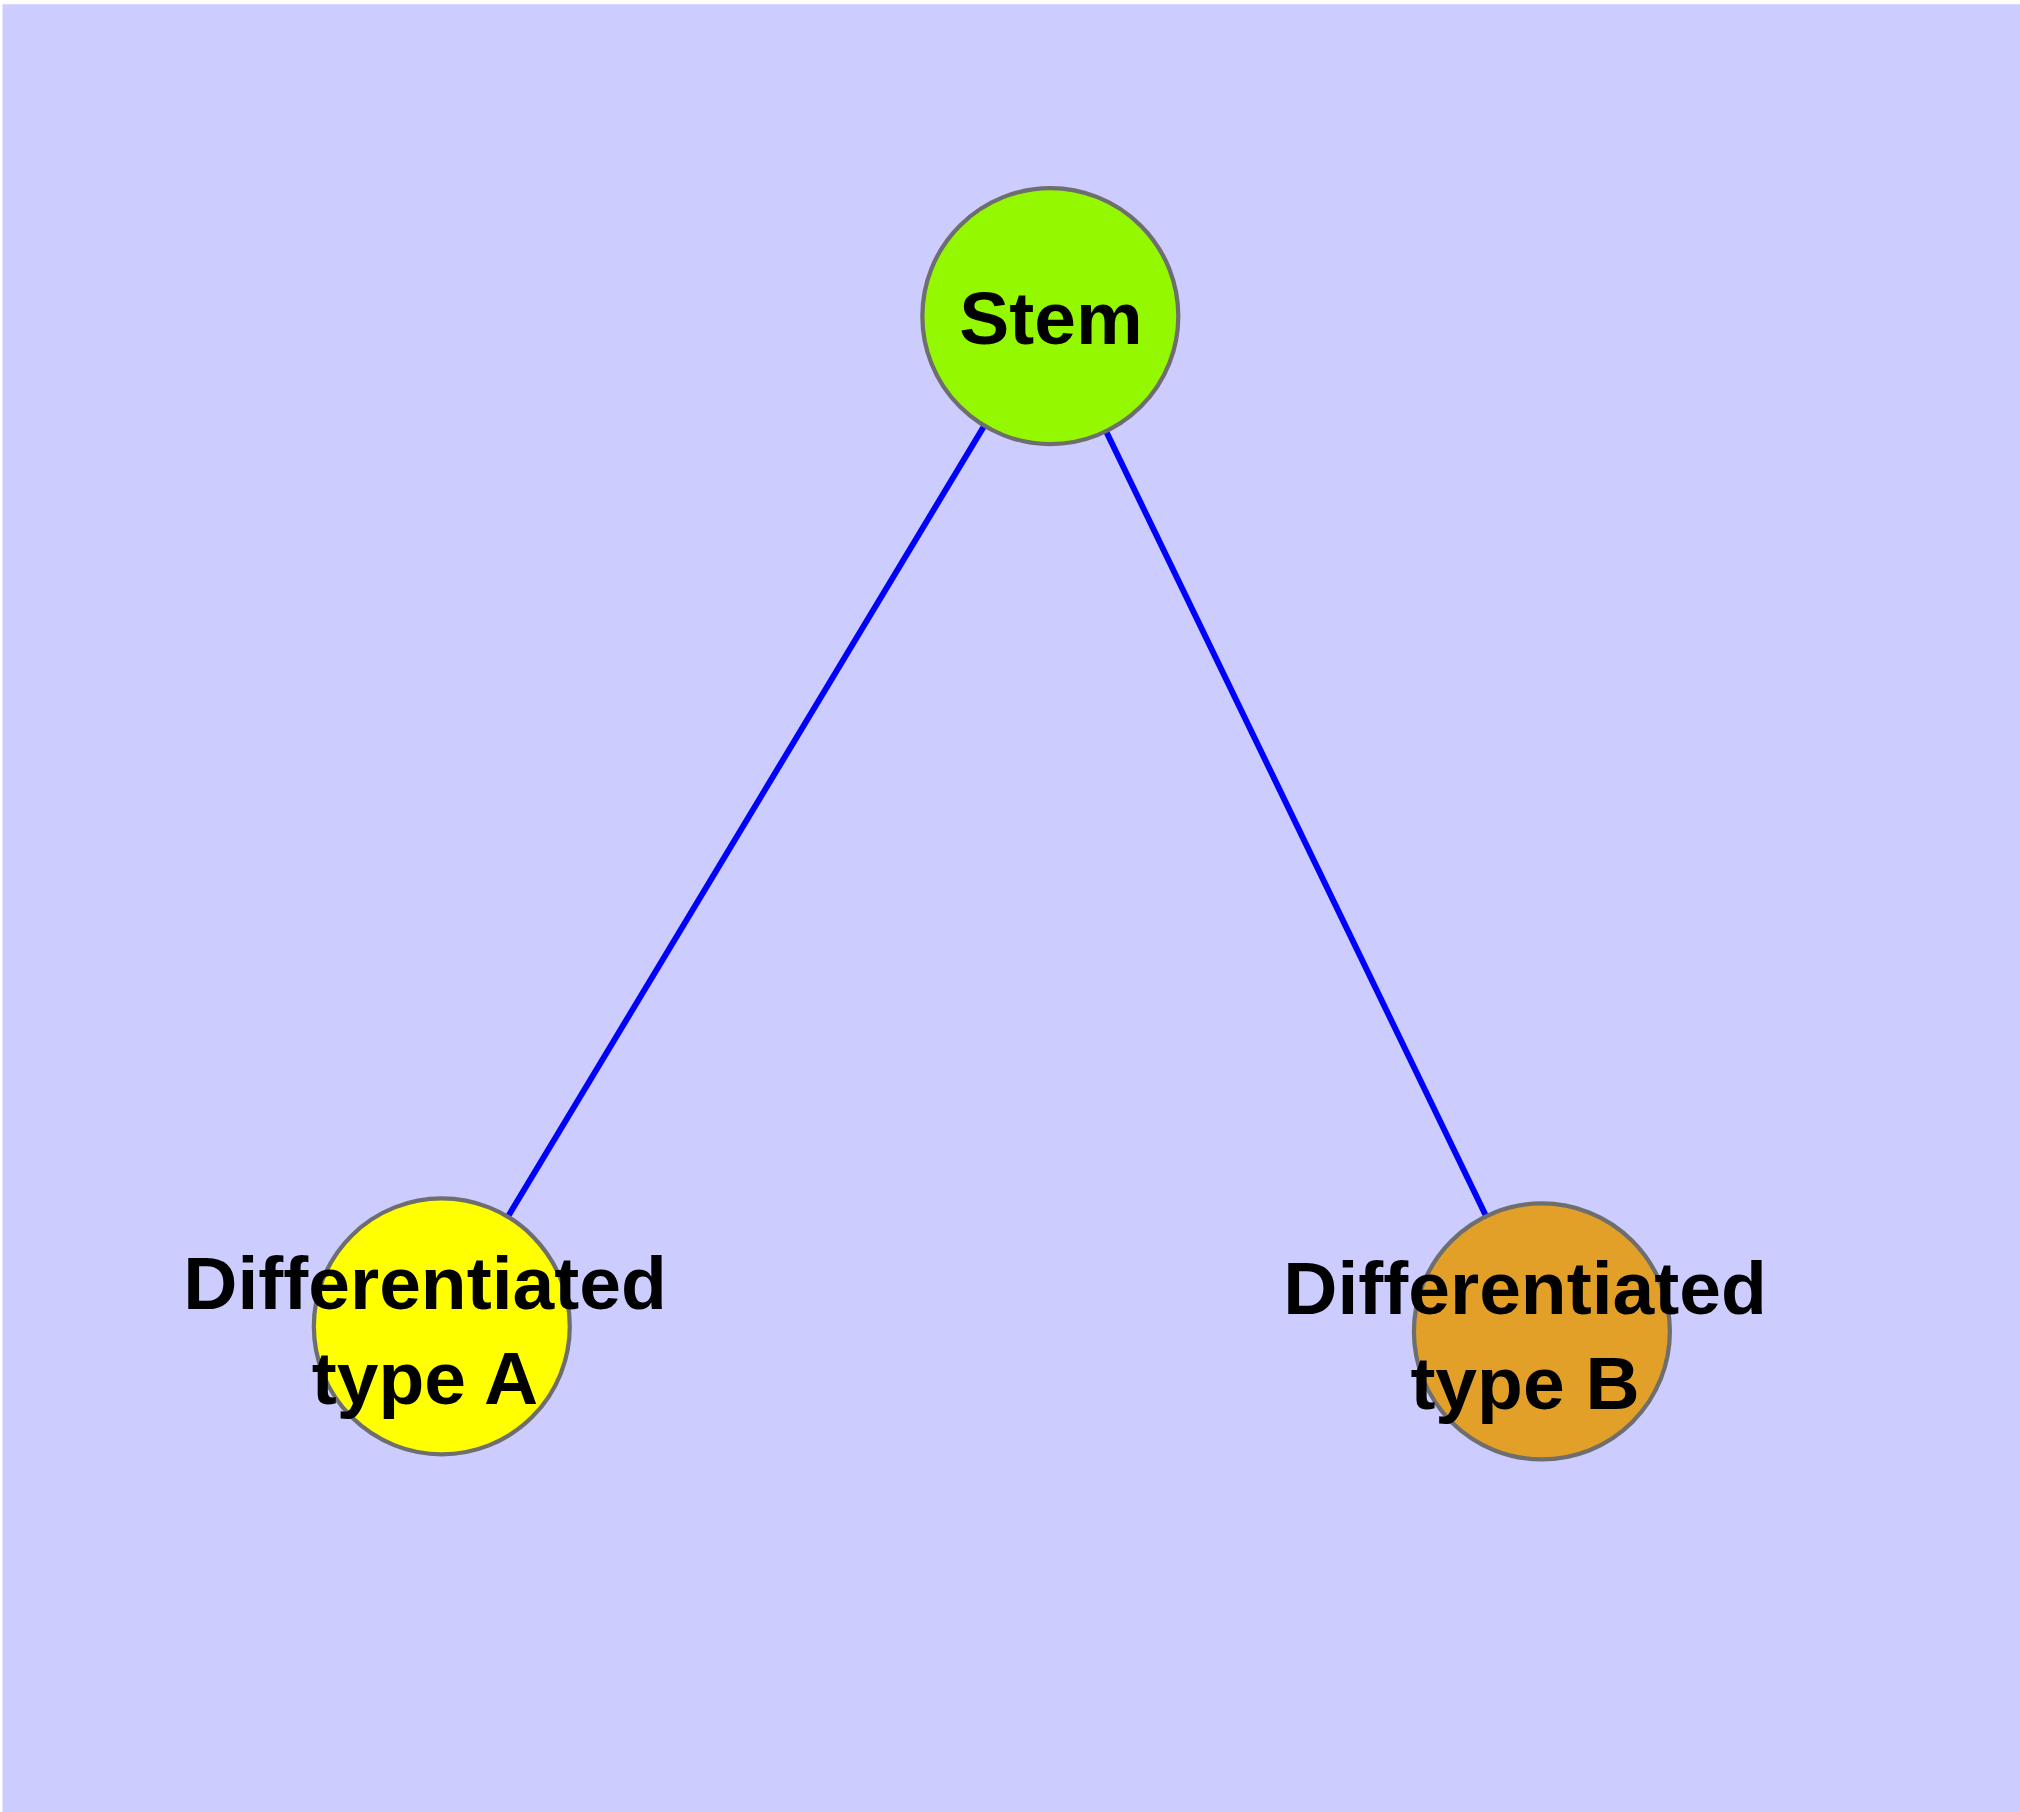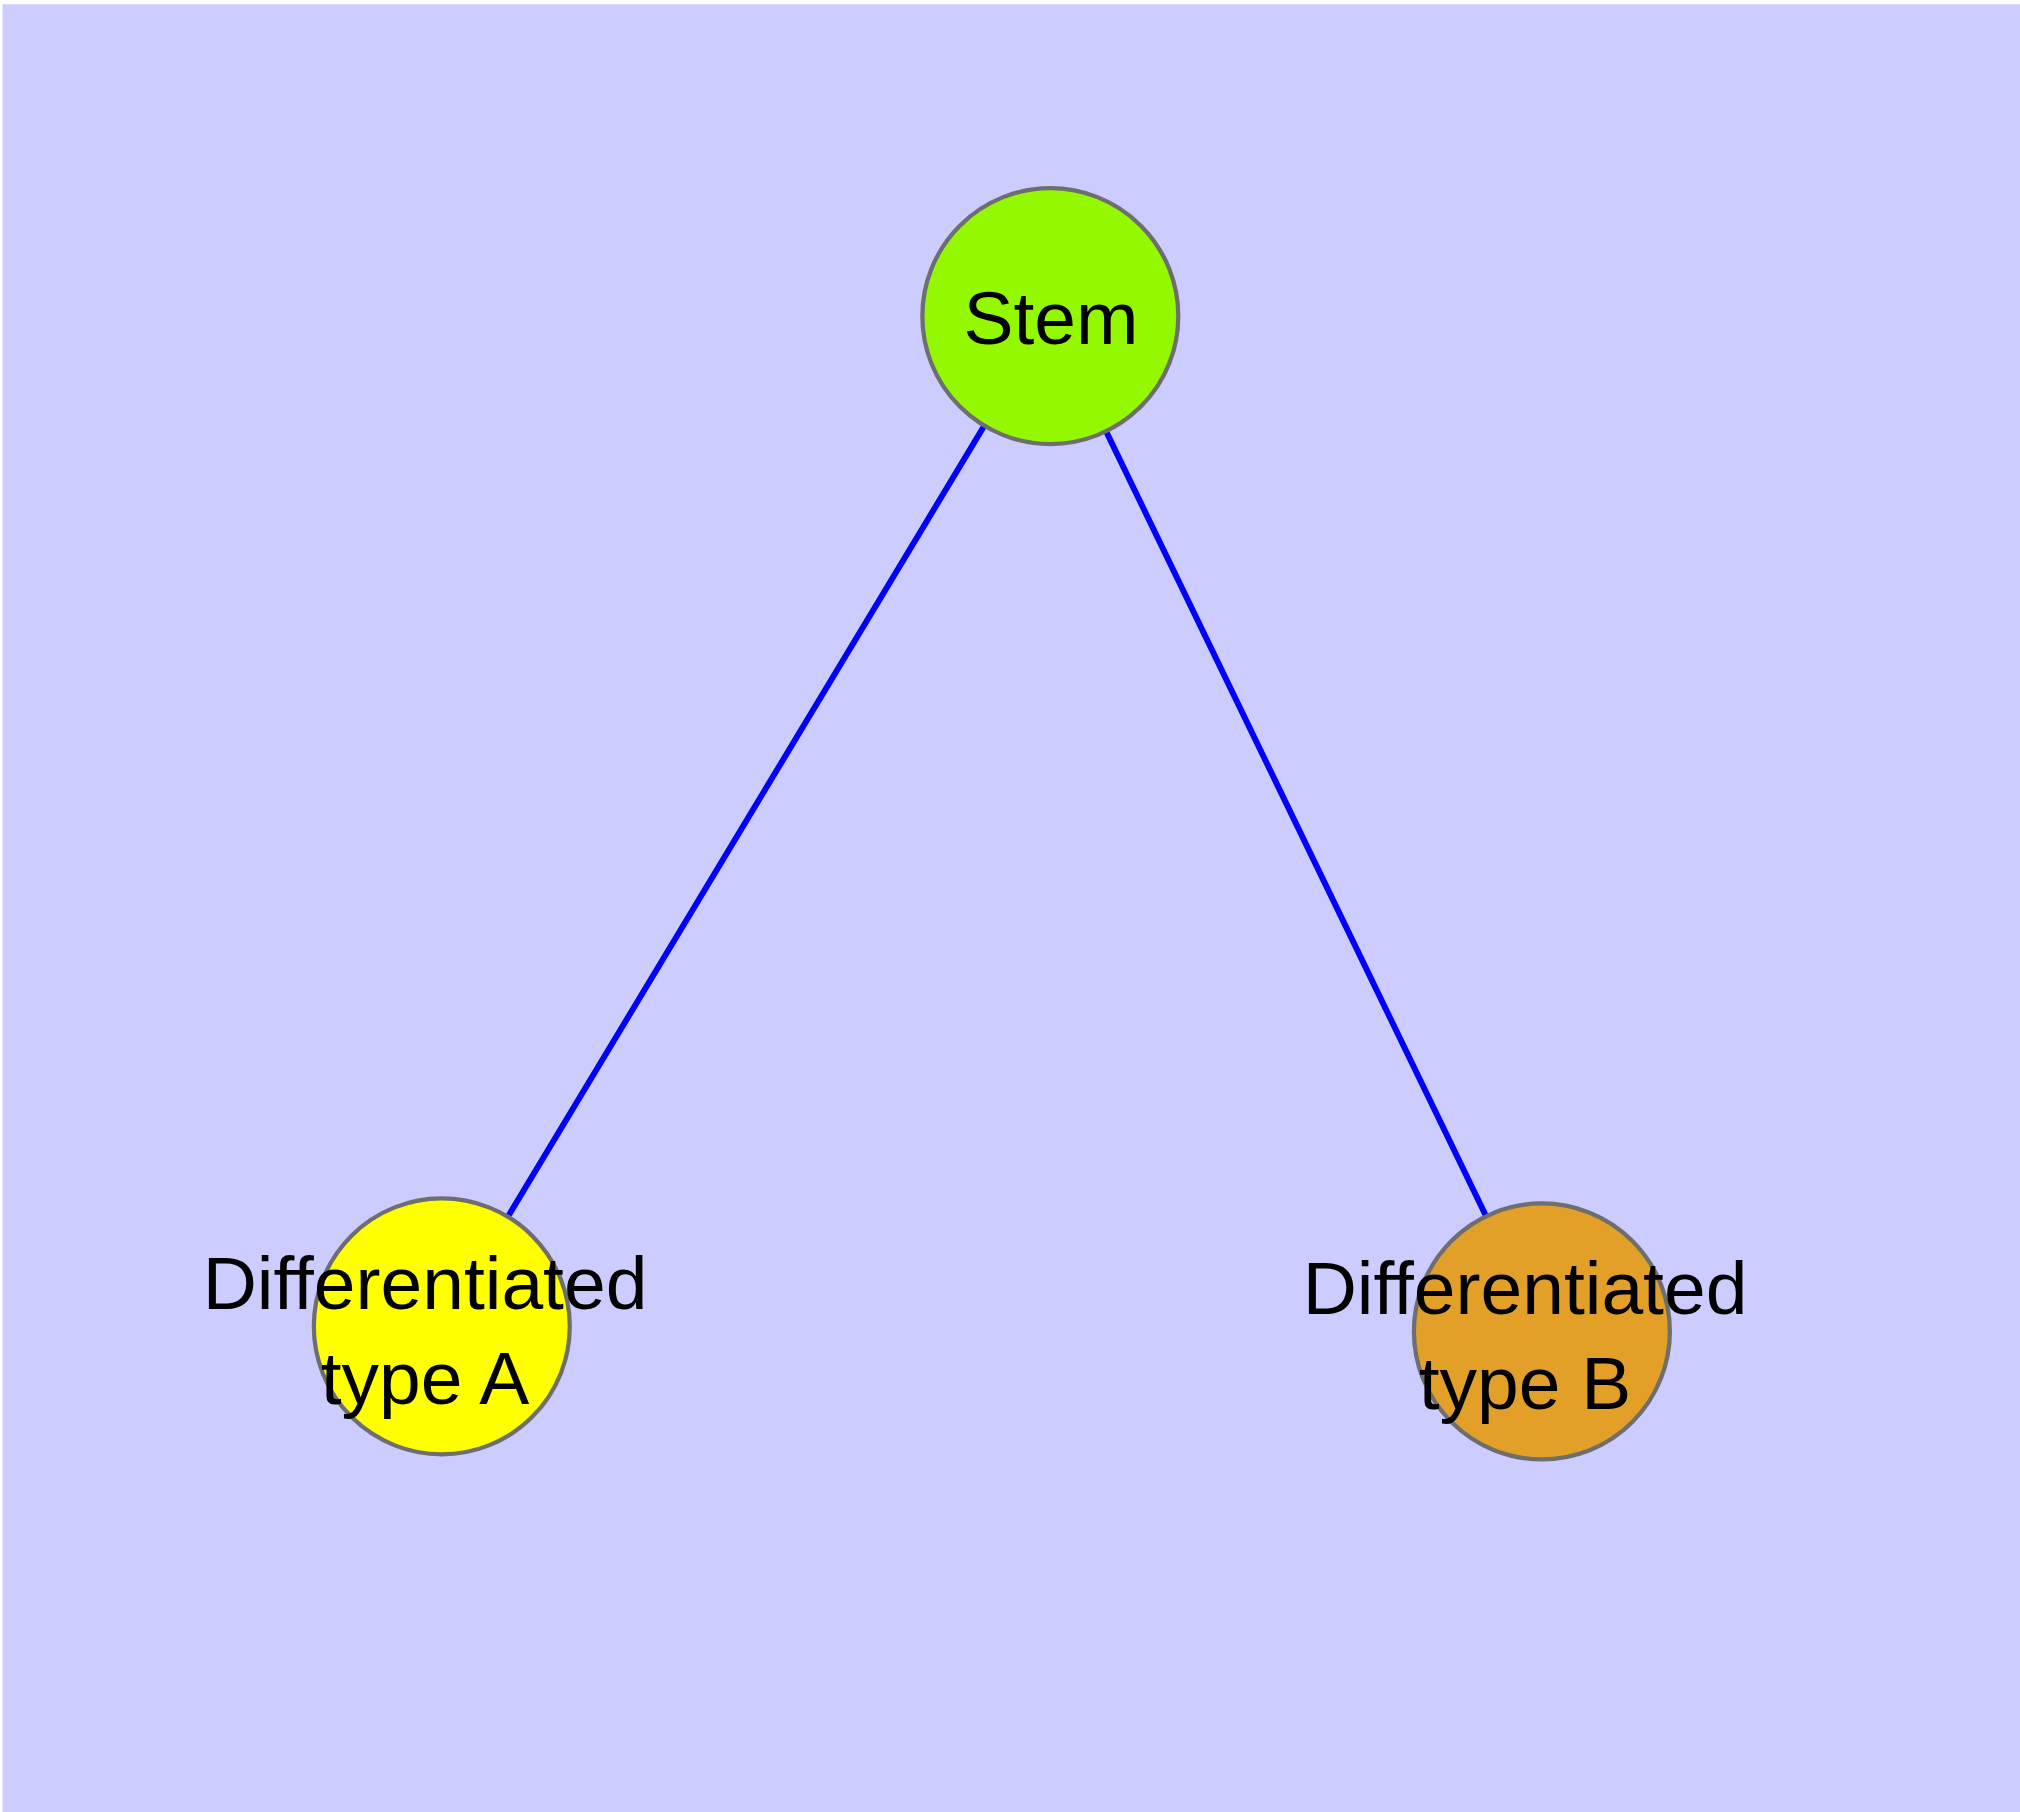--- a/index.html
+++ b/index.html
@@ -30,21 +30,21 @@
     fill: none;
   }
   .node-circle {
     stroke: #6E6E6E;
     stroke-width: 5;
   }
   .node-label {
     position: absolute;
     transform: translate(-50%, -50%);
     color: #000000;
-    font-weight: 400;
+    font-weight: 700;
     font-size: 75px;
     line-height: 95px;
     text-align: center;
     white-space: pre-line;
     letter-spacing: 0;
   }
   .label-stem {
     left: 1051px;
     top: 318px;
   }

